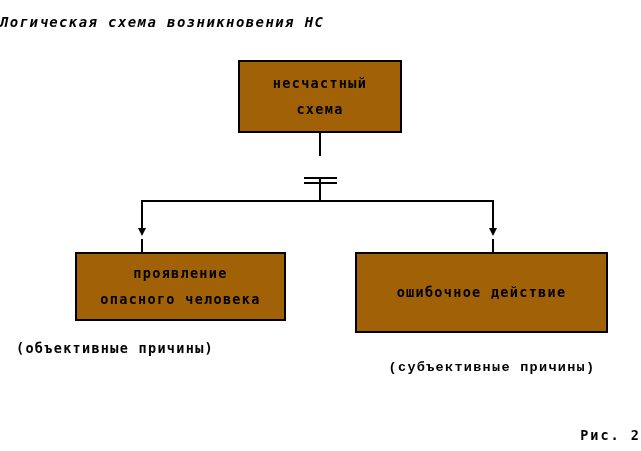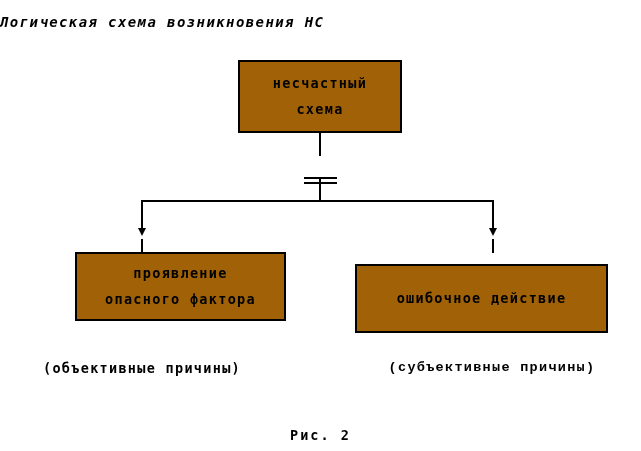--- a/index.html
+++ b/index.html
@@ -69,23 +69,23 @@
   }
   #box-hazard {
     left: 36px;
     top: 252px;
     width: 211px;
     height: 69px;
     margin-left: 39px;
   }
   #box-error {
     left: 355px;
-    top: 264px;
+    top: 252px;
     width: 253px;
-    height: 69px;
+    height: 81px;
     text-align: center;
   }
 
   
   .v-line {
     position: absolute;
     width: 2px;
     background: #000000;
     z-index: 2;
   }
@@ -174,39 +174,38 @@
   
   .caption {
     position: absolute;
     font-size: 13.5px;
     font-weight: 700;
     letter-spacing: 1.3px;
     white-space: pre;
   }
   #caption-objective {
     left: 16px;
-    top: 360px;
+    top: 340px;
     width: 252px;
-    text-align: center;
   }
   #caption-subjective {
     left: 358px;
     top: 360px;
     width: 268px;
     text-align: center;
     font-family: Liberation Mono, monospace;
   }
 
   
   #figure-label {
     position: absolute;
     left: 0;
     top: 427px;
     width: 641px;
-    text-align: center;
+    text-align: right;
     font-size: 13.5px;
     font-weight: 700;
     letter-spacing: 2px;
     white-space: pre;
   }
 </style>
 </head>
 <body>
 
 <div id="diagram-canvas">
@@ -228,21 +227,21 @@
   <div class="v-line" id="arrow-left-shaft"></div>
   <div class="arrow-head" id="arrow-left-head"></div>
   <div class="v-line" id="tail-left"></div>
 
   <div class="v-line" id="arrow-right-shaft"></div>
   <div class="arrow-head" id="arrow-right-head"></div>
   <div class="v-line" id="tail-right"></div>
 
   <div class="node-box" id="box-hazard">
     <div class="node-line">проявление</div>
-    <div class="node-line">опасного фактора</div>
+    <div class="node-line">опасного человека</div>
   </div>
 
   <div class="node-box" id="box-error">
     <div class="node-line">ошибочное действие</div>
   </div>
 
   <div class="caption" id="caption-objective">(объективные причины)</div>
   <div class="caption" id="caption-subjective">(субъективные причины)</div>
 
   <div id="figure-label">Рис. 2</div>

